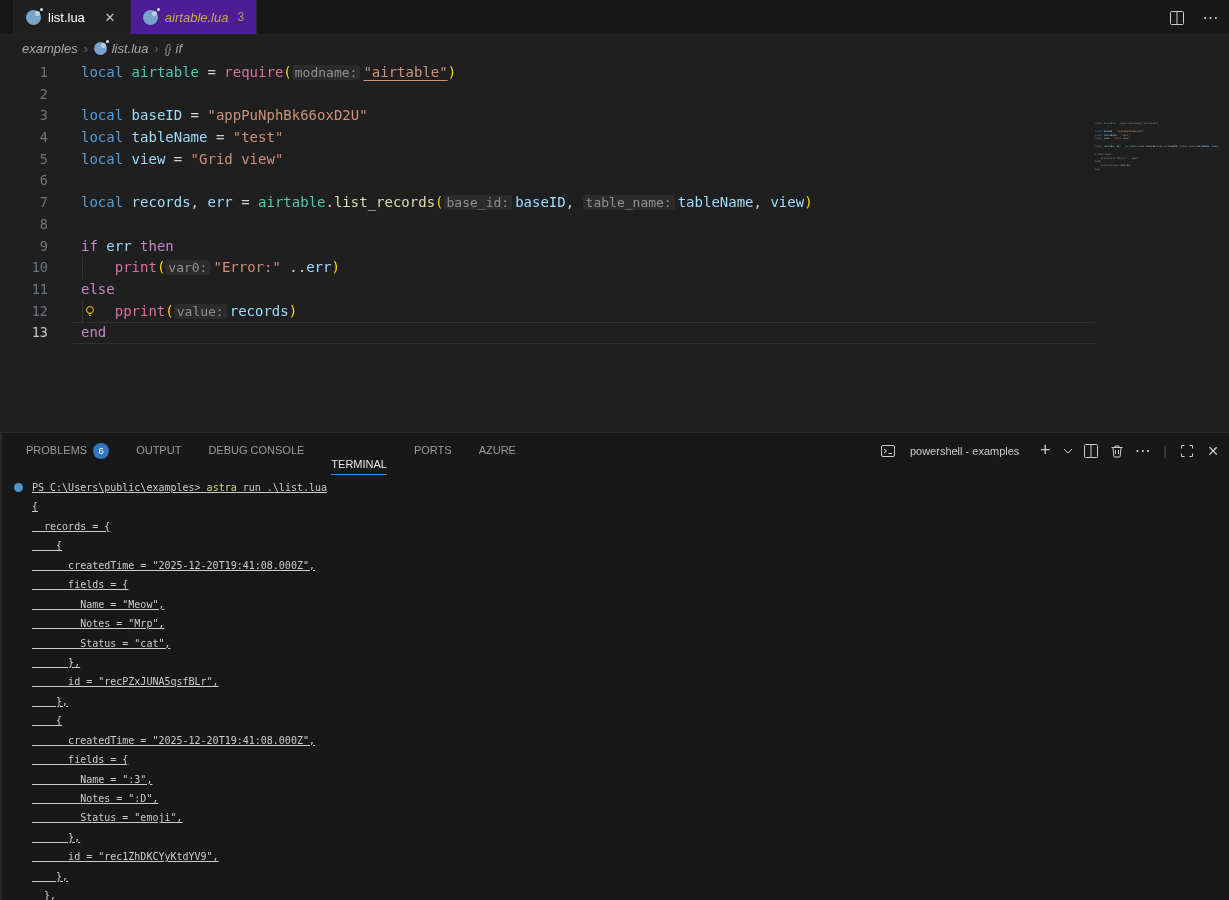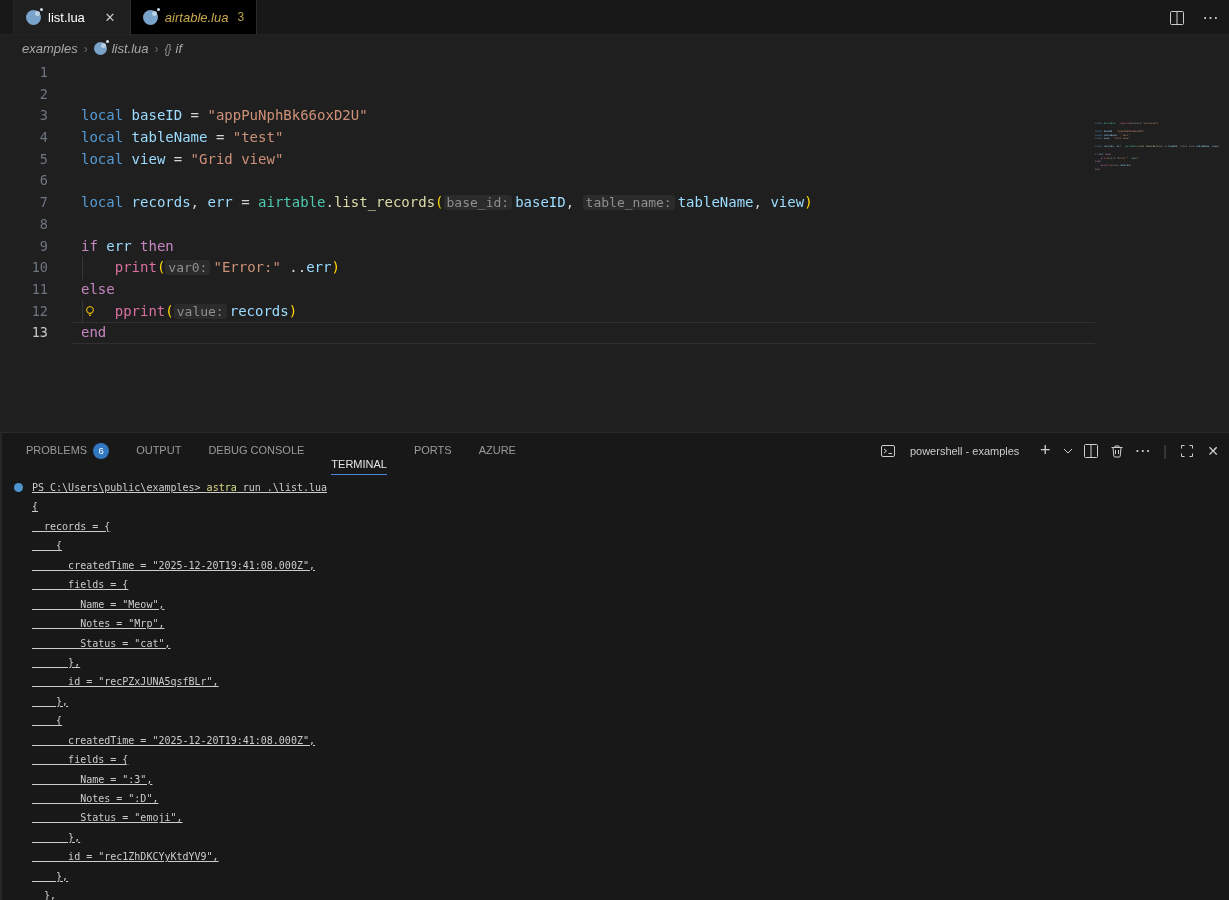--- a/index.html
+++ b/index.html
@@ -7,21 +7,21 @@
   body { font-family:"Liberation Sans", sans-serif; }
   #window {
     position:relative; width:1229px; height:900px; background:#1f1f1f;
     overflow:hidden; color:#cccccc;
   }
   
   .tabbar { position:relative; height:35px; background:#181818; display:flex; align-items:stretch; border-bottom:1px solid #232323; }
   .tabbar-spacer { width:14px; border-right:1px solid #252525; }
   .tab { display:flex; align-items:center; gap:7px; padding:0 12px; font-size:13px; border-right:1px solid #2b2b2b; cursor:pointer; }
   .tab.active { background:#1f1f1f; color:#ffffff; }
-  .tab.inactive { background:#000000; }
+  .tab.inactive { background:#4c1d95; }
   .tab.inactive .tab-label { font-style:italic; color:#c9a94e; }
   .tab-badge { font-size:12px; color:#b3a04a; margin-left:2px; }
   .tab-close { color:#c5c5c5; font-size:13px; margin-left:10px; width:16px; text-align:center; border-radius:4px; }
   .editor-actions { position:absolute; right:0; top:0; height:35px; display:flex; align-items:center; gap:14px; padding:0 8px; }
   .icon-btn { display:flex; align-items:center; justify-content:center; width:20px; height:20px; color:#cccccc; cursor:pointer; }
   .more-glyph { font-size:16px; letter-spacing:1px; color:#cccccc; }
   
   .lua-icon { position:relative; width:15px; height:15px; border-radius:50%; background:#79a3ca; flex:0 0 auto; }
   .lua-icon::after { content:""; position:absolute; width:5px; height:5px; border-radius:50%; background:#b9cfe2; top:1px; right:1px; }
   .lua-icon::before { content:""; position:absolute; width:3px; height:3px; border-radius:50%; background:#cfdfec; top:-2px; right:-2px; }
@@ -109,21 +109,21 @@
     </span>
     <span class="crumb-sep">›</span>
     <span class="crumb">
       <span class="symbol-braces">{}</span>
       <span>if</span>
     </span>
   </div>
 
   <div class="editor">
     <div class="code-lines" id="code-lines">
-        <div class="code-line"><span class="gutter-num">1</span></div>
+        <div class="code-line"><span class="gutter-num">1</span><span class="code-text"><span class="tok-kw">local</span><span class="tok-pl"> </span><span class="tok-ty">airtable</span><span class="tok-pl"> = </span><span class="tok-fp">require</span><span class="tok-b1">(</span><span class="tok-hint">modname:</span><span class="tok-sl">"airtable"</span><span class="tok-b1">)</span></span></div>
         <div class="code-line"><span class="gutter-num">2</span><span class="code-text"></span></div>
         <div class="code-line"><span class="gutter-num">3</span><span class="code-text"><span class="tok-kw">local</span><span class="tok-pl"> </span><span class="tok-vr">baseID</span><span class="tok-pl"> = </span><span class="tok-st">"appPuNphBk66oxD2U"</span></span></div>
         <div class="code-line"><span class="gutter-num">4</span><span class="code-text"><span class="tok-kw">local</span><span class="tok-pl"> </span><span class="tok-vr">tableName</span><span class="tok-pl"> = </span><span class="tok-st">"test"</span></span></div>
         <div class="code-line"><span class="gutter-num">5</span><span class="code-text"><span class="tok-kw">local</span><span class="tok-pl"> </span><span class="tok-vr">view</span><span class="tok-pl"> = </span><span class="tok-st">"Grid view"</span></span></div>
         <div class="code-line"><span class="gutter-num">6</span><span class="code-text"></span></div>
         <div class="code-line"><span class="gutter-num">7</span><span class="code-text"><span class="tok-kw">local</span><span class="tok-pl"> </span><span class="tok-vr">records</span><span class="tok-pl">, </span><span class="tok-vr">err</span><span class="tok-pl"> = </span><span class="tok-ty">airtable</span><span class="tok-pl">.</span><span class="tok-fn">list_records</span><span class="tok-b1">(</span><span class="tok-hint">base_id:</span><span class="tok-vr">baseID</span><span class="tok-pl">, </span><span class="tok-hint">table_name:</span><span class="tok-vr">tableName</span><span class="tok-pl">, </span><span class="tok-vr">view</span><span class="tok-b1">)</span></span></div>
         <div class="code-line"><span class="gutter-num">8</span><span class="code-text"></span></div>
         <div class="code-line"><span class="gutter-num">9</span><span class="code-text"><span class="tok-ct">if</span><span class="tok-pl"> </span><span class="tok-vr">err</span><span class="tok-pl"> </span><span class="tok-ct">then</span></span></div>
         <div class="code-line"><span class="gutter-num">10</span><span class="indent-guide"></span><span class="code-text"><span class="tok-pl">    </span><span class="tok-fp">print</span><span class="tok-b1">(</span><span class="tok-hint">var0:</span><span class="tok-st">"Error:"</span><span class="tok-pl"> ..</span><span class="tok-vr">err</span><span class="tok-b1">)</span></span></div>
         <div class="code-line"><span class="gutter-num">11</span><span class="code-text"><span class="tok-ct">else</span></span></div>

